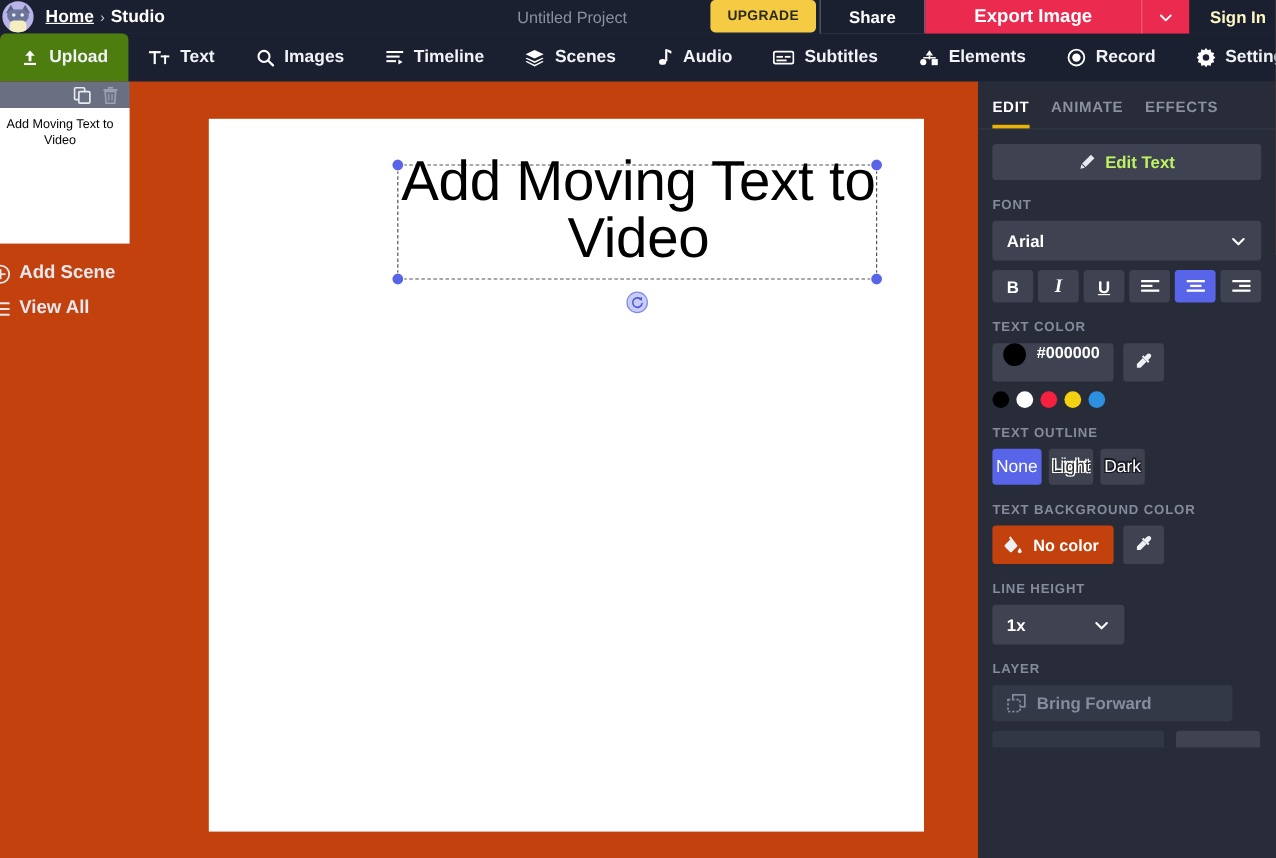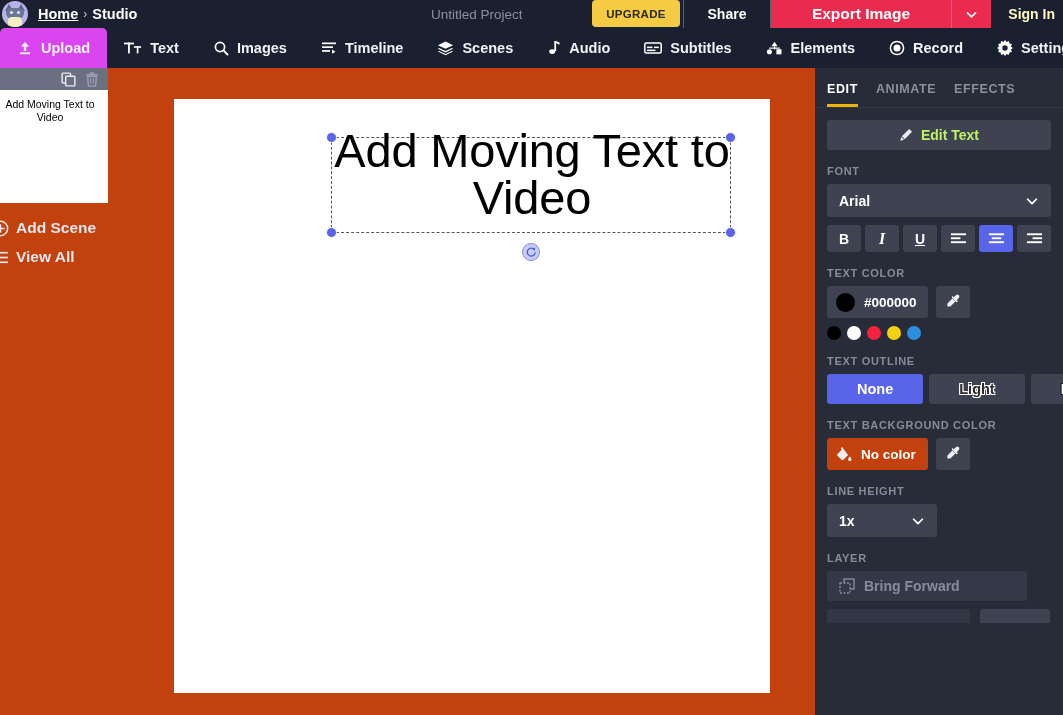--- a/index.html
+++ b/index.html
@@ -90,21 +90,21 @@
   .navbar {
     position: absolute; top: 28px; left: 0; width: 1063px; height: 40px;
     background: #1b2030;
     display: flex; align-items: flex-end;
   }
   .navtab {
     height: 40px; display: flex; align-items: center; gap: 8px;
     padding: 0 17px; color: #f2f3f7; font-size: 14.5px; font-weight: bold;
     cursor: pointer; white-space: nowrap;
   }
-  .navtab.active { background: #d946ef; border-radius: 5px 5px 0 0; }
+  .navtab.active { background: #4d7c0f; border-radius: 5px 5px 0 0; }
   .navtab svg { display: block; flex: none; }
 
   
   .workspace {
     position: absolute; top: 68px; left: 0; width: 815px; height: 647px;
     background: #c2410c;
   }
   
   .rail { position: absolute; top: 0; left: -8px; width: 116px; }
   .scene-card { position: relative; width: 116px; }
@@ -199,35 +199,35 @@
   .fmt-row { display: flex; gap: 4px; margin-top: 8px; }
   .fmt {
     width: 36px; height: 27px; background: #3e4251; border-radius: 3px;
     display: flex; align-items: center; justify-content: center;
     color: #fff; font-size: 14px; font-weight: bold; cursor: pointer;
   }
   .fmt.active { background: #5865e8; }
   .color-row { display: flex; gap: 8px; align-items: center; }
   .color-field {
     width: 101px; height: 32px; background: #3e4251; border-radius: 3px;
-    display: flex; align-items: center; gap: 9px; padding: 0 9px; cursor: pointer;
+    display: flex; align-items: flex-start; gap: 9px; padding: 0 9px; cursor: pointer;
   }
   .swatch-lg { width: 19px; height: 19px; border-radius: 50%; flex: none; }
   .color-hex { color: #fff; font-size: 13.5px; font-weight: bold; }
   .picker {
     width: 34px; height: 32px; background: #3e4251; border-radius: 3px;
     display: flex; align-items: center; justify-content: center; cursor: pointer;
   }
   .swatches { display: flex; gap: 6px; margin-top: 8px; }
   .swatch { width: 14px; height: 14px; border-radius: 50%; cursor: pointer; }
   .outline-row { display: flex; gap: 6px; }
   .outline-btn {
-    height: 30px; padding: 0 30px; background: #3e4251; border-radius: 3px;
+    height: 30px; padding: 0 3px; background: #3e4251; border-radius: 3px;
     display: flex; align-items: center; justify-content: center;
-    color: #fff; font-size: 14.5px; font-weight: bold; cursor: pointer;
+    color: #fff; font-size: 14.5px; font-weight: normal; cursor: pointer;
   }
   .outline-btn.active { background: #5865e8; }
   .outline-btn.light { text-shadow: -1px -1px 0 #fff, 1px -1px 0 #fff, -1px 1px 0 #fff, 1px 1px 0 #fff; color: #2b2b2b; }
   .outline-btn.dark { text-shadow: -1px -1px 0 #16181f, 1px -1px 0 #16181f, -1px 1px 0 #16181f, 1px 1px 0 #16181f; }
   .bg-field {
     width: 101px; height: 32px; background: #c2410c; border-radius: 3px;
     display: flex; align-items: center; gap: 8px; padding: 0 9px;
     color: #fff; font-size: 13.5px; font-weight: bold; cursor: pointer;
   }
   .select-lh { width: 110px; }

